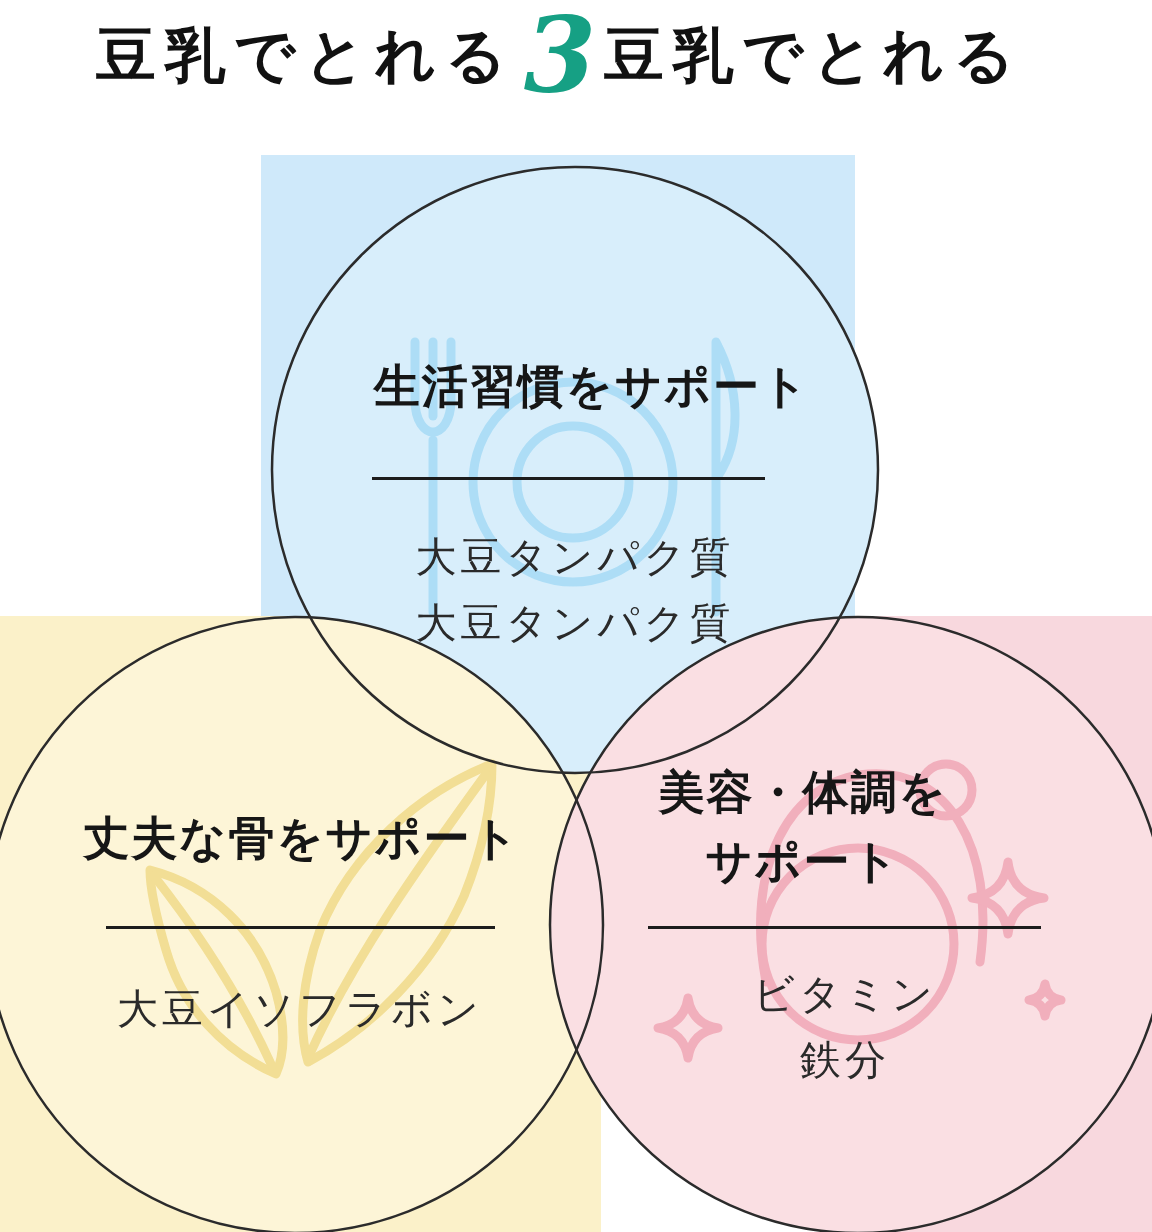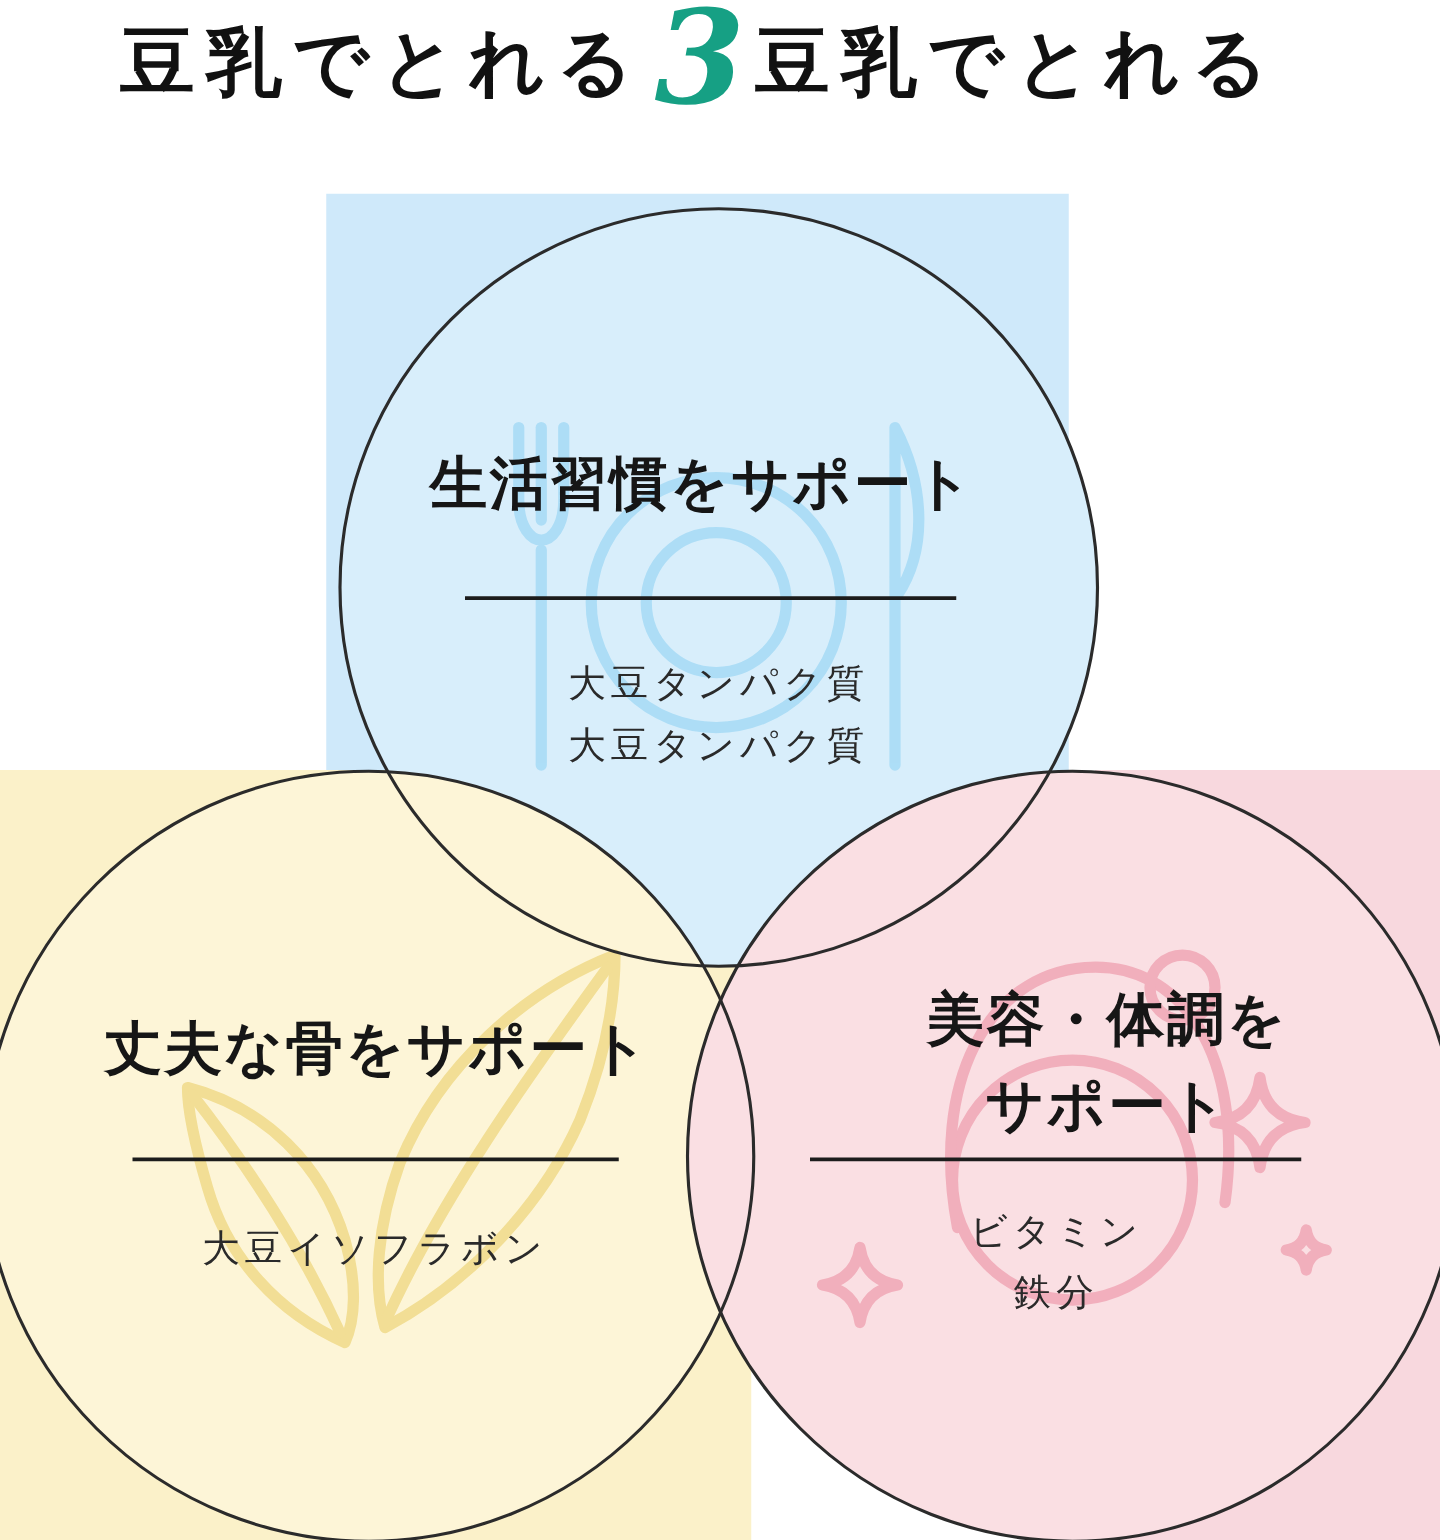--- a/index.html
+++ b/index.html
@@ -5,47 +5,47 @@
   html,body { margin:0; padding:0; background:#ffffff; }
   .canvas {
     position:relative; width:1152px; height:1232px; overflow:hidden;
     background:#ffffff; color:#1c1c1c;
     font-family:"DejaVu Sans","Liberation Sans",sans-serif;
   }
   .svg-layer { position:absolute; left:0; top:0; }
 
   
   .page-title {
-    position:absolute; top:6px; left:96px; z-index:5;
-    display:flex; align-items:center; white-space:nowrap;
+    position:absolute; top:16px; left:96px; z-index:5;
+    display:flex; align-items:flex-start; white-space:nowrap;
     font-size:60px; font-weight:800; letter-spacing:9px; color:#111;
   }
   .page-title .num3 {
     font-family:"DejaVu Serif","Liberation Serif",serif;
     font-style:italic; font-weight:700;
     font-size:104px; line-height:0.85;
     margin:0 8px; transform:translateY(-4px);
     letter-spacing:0;
   }
 
   
   .circle-text { position:absolute; z-index:4; text-align:center; transform:translateX(-50%); width:max-content; }
   .c-title { font-weight:800; font-size:46px; letter-spacing:2px; color:#161616; line-height:1.5; }
-  .c-items { font-size:30px; letter-spacing:4px; color:#2a2a2a; line-height:1.62; }
+  .c-items { font-size:41px; letter-spacing:4px; color:#2a2a2a; line-height:1.62; }
   .divider { position:absolute; z-index:4; height:0; border-top:3px solid #1c1c1c; }
 
-  .lifestyle-title  { left:562px; top:352px; }
+  .lifestyle-title  { left:592px; top:352px; }
   .divider-lifestyle{ left:372px; top:477px; width:393px; }
   .lifestyle-items  { left:575px; top:524px; }
 
   .bones-title      { left:302px; top:804px; }
   .divider-bones    { left:106px; top:926px; width:389px; }
   .bones-items      { left:300px; top:976px;text-align:right; }
 
-  .beauty-title     { left:886px; top:758px;margin-top:23px; }
+  .beauty-title     { left:803px; top:758px; }
   .divider-beauty   { left:648px; top:926px; width:393px; }
   .beauty-items     { left:845px; top:964px;font-family:Liberation Mono, monospace; }
 
   
   .icon, .icon * { fill:none; }
   .icon { stroke-width:9; stroke-linecap:round; stroke-linejoin:round; opacity:0.9; }
   .outlines circle { fill:none; stroke-width:2.5; }
 </style>
 </head>
 <body>

